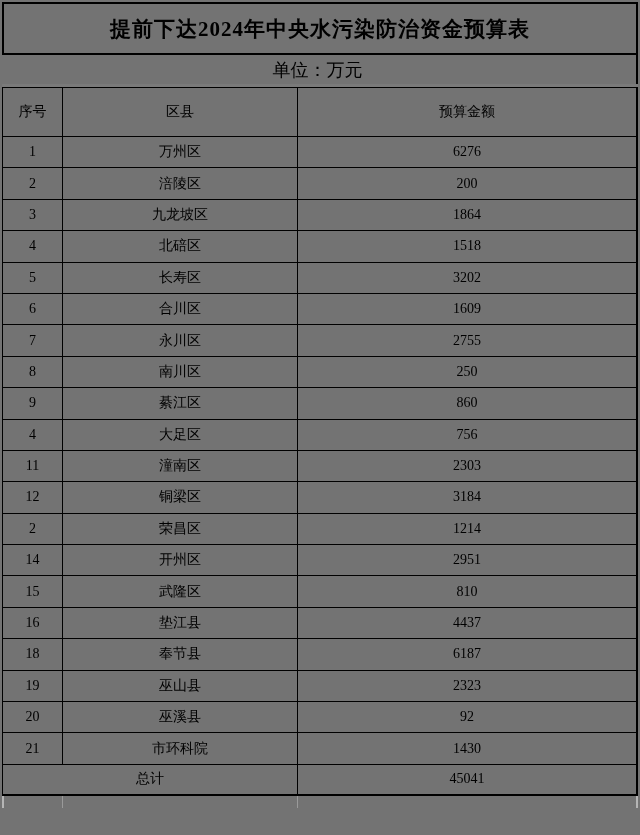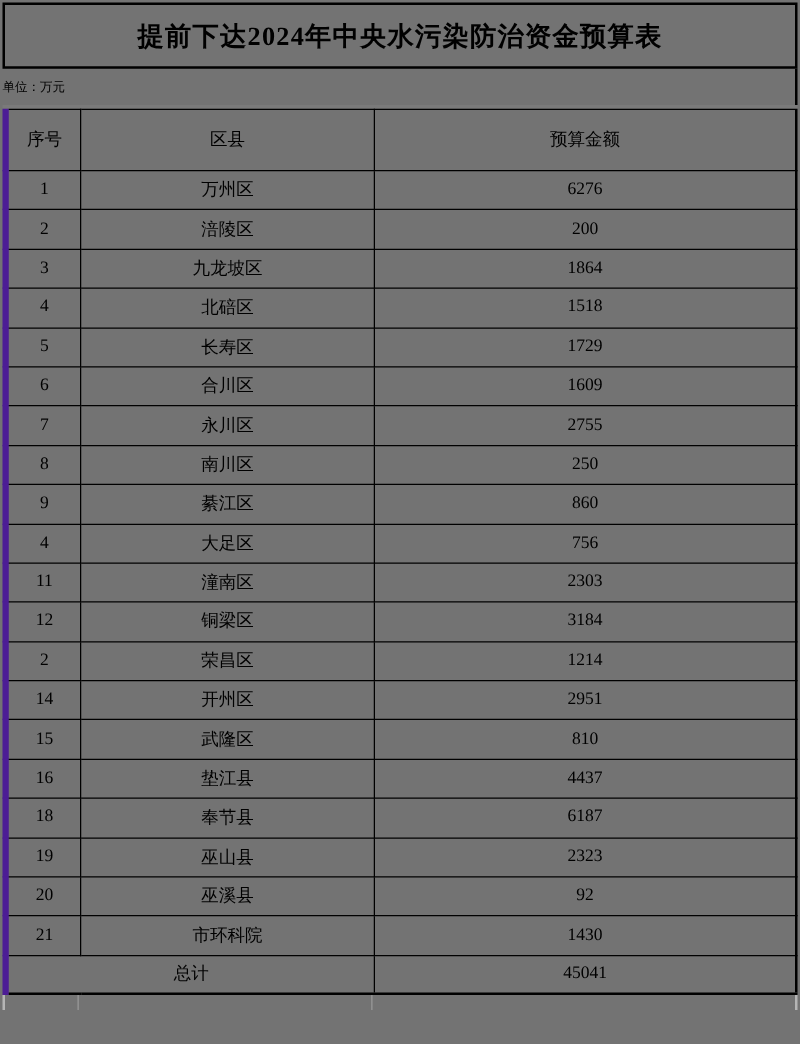--- a/index.html
+++ b/index.html
@@ -23,33 +23,33 @@
     font-size: 21px;
     font-weight: bold;
     letter-spacing: 1px;
   }
 
   .unit-row {
     height: 29px;
     border-right: 2px solid #000;
     display: flex;
     align-items: center;
-    justify-content: flex-start;
-    font-size: 10px;
+    justify-content: center;
+    font-size: 18px;
     padding-right: 3px;
     box-sizing: border-box;
   }
 
   .divider { height: 3px; background: #7a7a7a; }
 
   table.budget {
     width: 100%;
     border-collapse: collapse;
     table-layout: fixed;
-    border-left: 5px solid #4c1d95;
+    border-left: 1px solid #4c1d95;
     border-right: 2px solid #000;
     padding-left: 21px;
   }
   table.budget th,
   table.budget td {
     border: 1px solid #000;
     text-align: center;
     vertical-align: middle;
     font-size: 14px;
     font-weight: normal;
@@ -117,21 +117,21 @@
     <td>1864</td>
   </tr>
           <tr class="data-row">
     <td>4</td>
     <td>北碚区</td>
     <td>1518</td>
   </tr>
           <tr class="data-row">
     <td>5</td>
     <td>长寿区</td>
-    <td>1729</td>
+    <td>3202</td>
   </tr>
           <tr class="data-row">
     <td>6</td>
     <td>合川区</td>
     <td>1609</td>
   </tr>
           <tr class="data-row">
     <td>7</td>
     <td>永川区</td>
     <td>2755</td>

